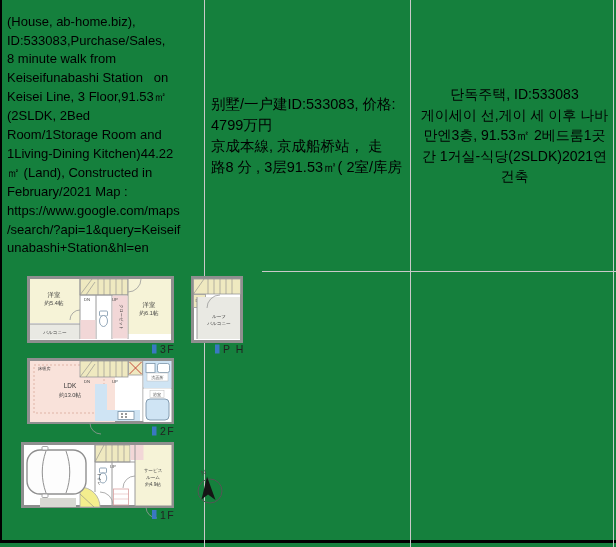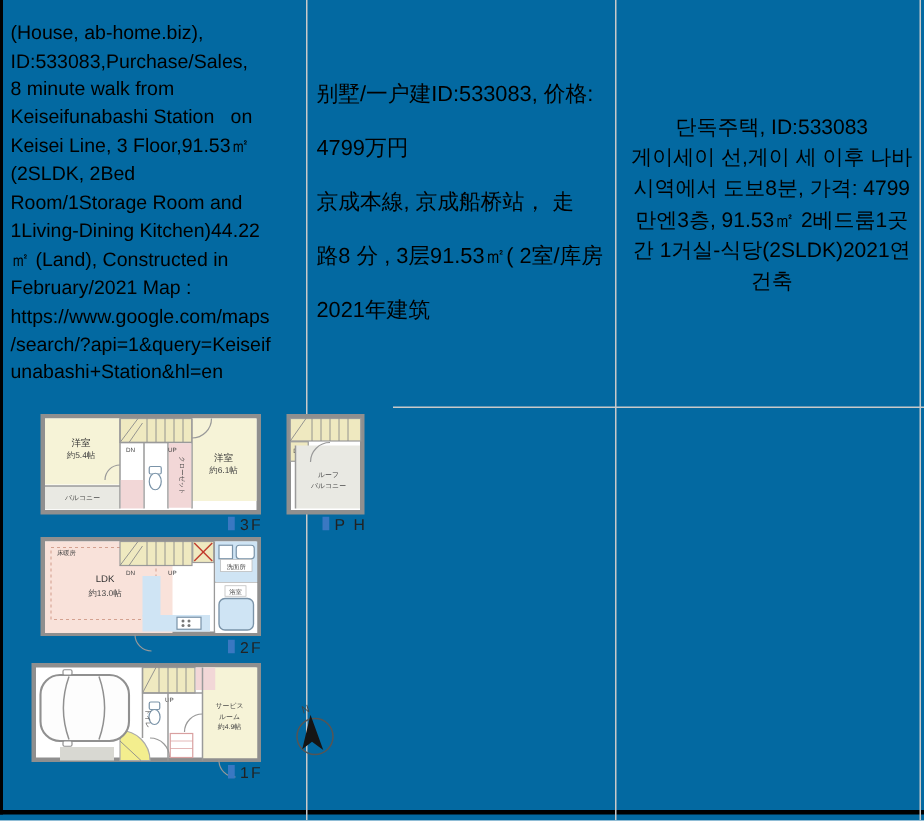--- a/index.html
+++ b/index.html
@@ -1,28 +1,28 @@
 <!DOCTYPE html>
 <html><head>
 <meta charset="utf-8">
 <style>
   html,body{margin:0;padding:0;background:#fff;}
   .page{
-    position:relative;width:616px;height:547px;background:#0369a1;overflow:hidden;
+    position:relative;width:616px;height:547px;background:#15803d;overflow:hidden;
     font-family:"Liberation Sans","DejaVu Sans",sans-serif;color:#000;
   }
   .gl{position:absolute;background:#c9c9c9;}
   .bl{position:absolute;background:#000;}
   .cell{
     position:absolute;box-sizing:border-box;display:flex;flex-direction:column;
     justify-content:center;overflow:hidden;
   }
   .cell .ln{white-space:pre;}
   .cell-en{left:2px;top:0;width:202px;height:271px;padding-left:5px;font-size:13px;line-height:18.9px;}
-  .cell-zh{left:205px;top:0;width:205px;height:271px;padding-left:6px;font-size:14.5px;line-height:21px;gap:15px;}
+  .cell-zh{left:205px;top:0;width:205px;height:271px;padding-left:6px;font-size:14.5px;line-height:21px;}
   .cell-ko{left:411px;top:0;width:202px;height:271px;padding-left:5px;font-size:14px;line-height:20.6px;text-align:center;}
 
   svg{position:absolute;left:0;top:270px;}
   .wall{fill:#ffffff;stroke:#8f8f8f;stroke-width:3;}
   .ry{fill:#f6f3d7;}   
   .rg{fill:#e9e9e3;}   
   .rpk{fill:#f9e2da;}  
   .rp{fill:#f2d7d7;}   
   .rb{fill:#cfe4f4;}   
   .st{fill:#efe9c0;stroke:#9a9a9a;stroke-width:.8;}
@@ -65,27 +65,25 @@
     <div class="ln">https://www.google.com/maps</div>
     <div class="ln">/search/?api=1&amp;query=Keiseif</div>
     <div class="ln">unabashi+Station&amp;hl=en</div>
   </div>
 
   <div class="cell cell-zh">
     <div class="ln">别墅/一户建ID:533083, 价格:</div>
     <div class="ln">4799万円</div>
     <div class="ln">京成本線, 京成船桥站， 走</div>
     <div class="ln">路8 分 , 3层91.53㎡( 2室/库房</div>
-    <div class="ln">2021年建筑</div>
   </div>
 
   <div class="cell cell-ko">
     <div class="ln">단독주택, ID:533083</div>
     <div class="ln">게이세이 선,게이 세 이후 나바</div>
-    <div class="ln">시역에서 도보8분, 가격: 4799</div>
     <div class="ln">만엔3층, 91.53㎡ 2베드룸1곳</div>
     <div class="ln">간 1거실-식당(2SLDK)2021연</div>
     <div class="ln">건축</div>
   </div>
 
   <svg width="270" height="277" viewBox="0 0 270 277">
 
     <g>
       <rect class="wall" x="28.5" y="7.5" width="144" height="64"></rect>
       <rect class="ry" x="30" y="9" width="50" height="44"></rect>

